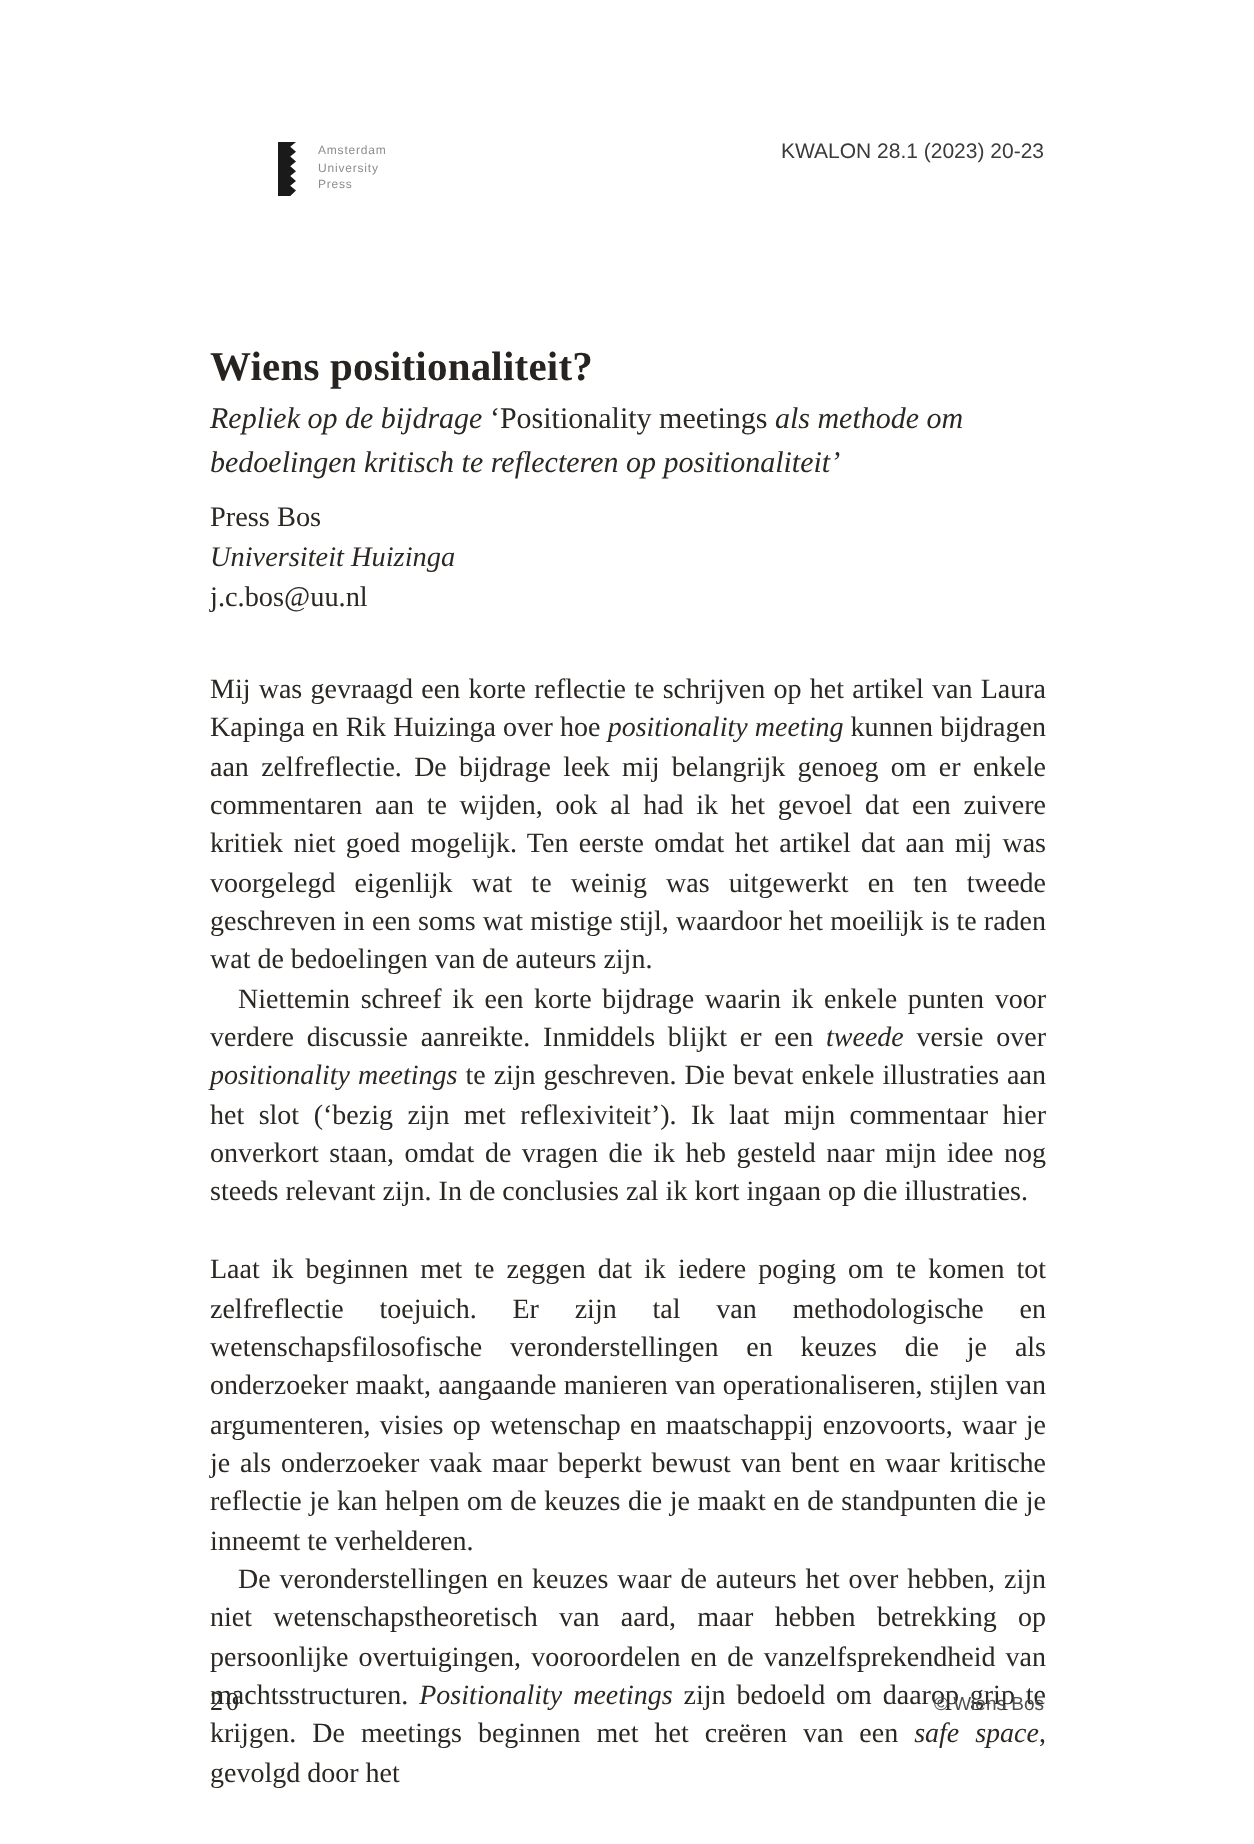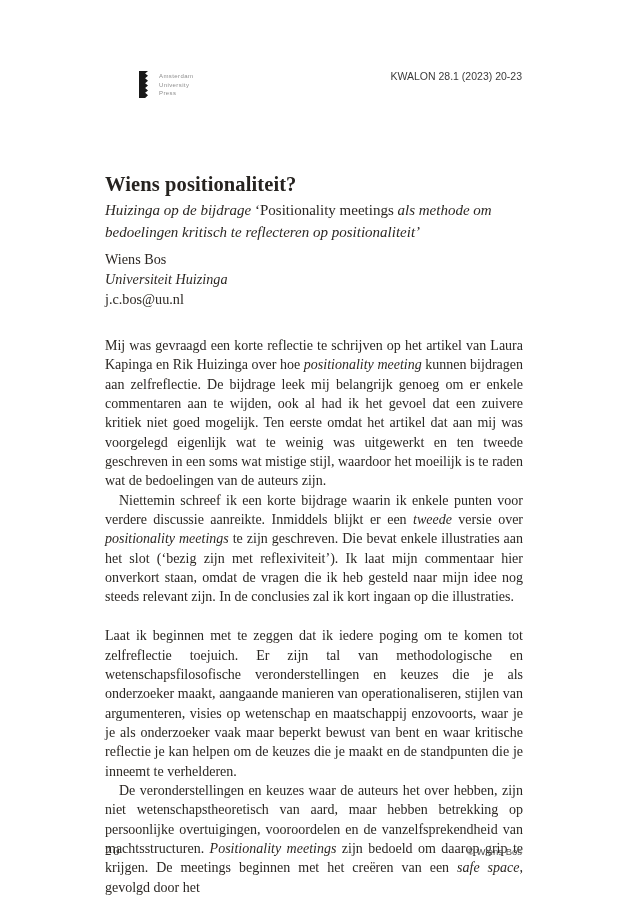--- a/index.html
+++ b/index.html
@@ -91,25 +91,25 @@
         <div>Press</div>
       </div>
     </div>
     <div class="pub-info">
       <div class="journal-ref">KWALON 28.1 (2023) 20-23</div>
     </div>
   </header>
 
   <section class="title-block">
     <h1>Wiens positionaliteit?</h1>
-    <h2><span class="it">Huizinga op de bijdrage </span><span class="rm">‘Positionality meetings </span><span class="it">als methode om bedoelingen kritisch te reflecteren op positionaliteit’</span></h2>
+    <h2><span class="it">Repliek op de bijdrage </span><span class="rm">‘Positionality meetings </span><span class="it">als methode om bedoelingen kritisch te reflecteren op positionaliteit’</span></h2>
   </section>
 
   <section class="author-block">
-    <div>Wiens Bos</div>
+    <div>Press Bos</div>
     <div class="affil">Universiteit Huizinga</div>
     <div>j.c.bos@uu.nl</div>
   </section>
 
   <section class="body-text">
       <p class=""><span class="rm">Mij was gevraagd een korte reflectie te schrijven op het artikel van Laura Kapinga en Rik Huizinga over hoe </span><span class="it">positionality meeting</span><span class="rm"> kunnen bijdragen aan zelfreflectie. De bijdrage leek mij belangrijk genoeg om er enkele commentaren aan te wijden, ook al had ik het gevoel dat een zuivere kritiek niet goed mogelijk. Ten eerste omdat het artikel dat aan mij was voorgelegd eigenlijk wat te weinig was uitgewerkt en ten tweede geschreven in een soms wat mistige stijl, waardoor het moeilijk is te raden wat de bedoelingen van de auteurs zijn.</span></p>
       <p class="indent "><span class="rm">Niettemin schreef ik een korte bijdrage waarin ik enkele punten voor verdere discussie aanreikte. Inmiddels blijkt er een </span><span class="it">tweede</span><span class="rm"> versie over </span><span class="it">positionality meetings</span><span class="rm"> te zijn geschreven. Die bevat enkele illustraties aan het slot (‘bezig zijn met reflexiviteit’). Ik laat mijn commentaar hier onverkort staan, omdat de vragen die ik heb gesteld naar mijn idee nog steeds relevant zijn. In de conclusies zal ik kort ingaan op die illustraties.</span></p>
       <p class="gap"><span class="rm">Laat ik beginnen met te zeggen dat ik iedere poging om te komen tot zelfreflectie toejuich. Er zijn tal van methodologische en wetenschapsfilosofische veronderstellingen en keuzes die je als onderzoeker maakt, aangaande manieren van operationaliseren, stijlen van argumenteren, visies op wetenschap en maatschappij enzovoorts, waar je je als onderzoeker vaak maar beperkt bewust van bent en waar kritische reflectie je kan helpen om de keuzes die je maakt en de standpunten die je inneemt te verhelderen.</span></p>
       <p class="indent "><span class="rm">De veronderstellingen en keuzes waar de auteurs het over hebben, zijn niet wetenschapstheoretisch van aard, maar hebben betrekking op persoonlijke overtuigingen, vooroordelen en de vanzelfsprekendheid van machtsstructuren. </span><span class="it">Positionality meetings</span><span class="rm"> zijn bedoeld om daarop grip te krijgen. De meetings beginnen met het creëren van een </span><span class="it">safe space</span><span class="rm">, gevolgd door het</span></p>
     </section>

